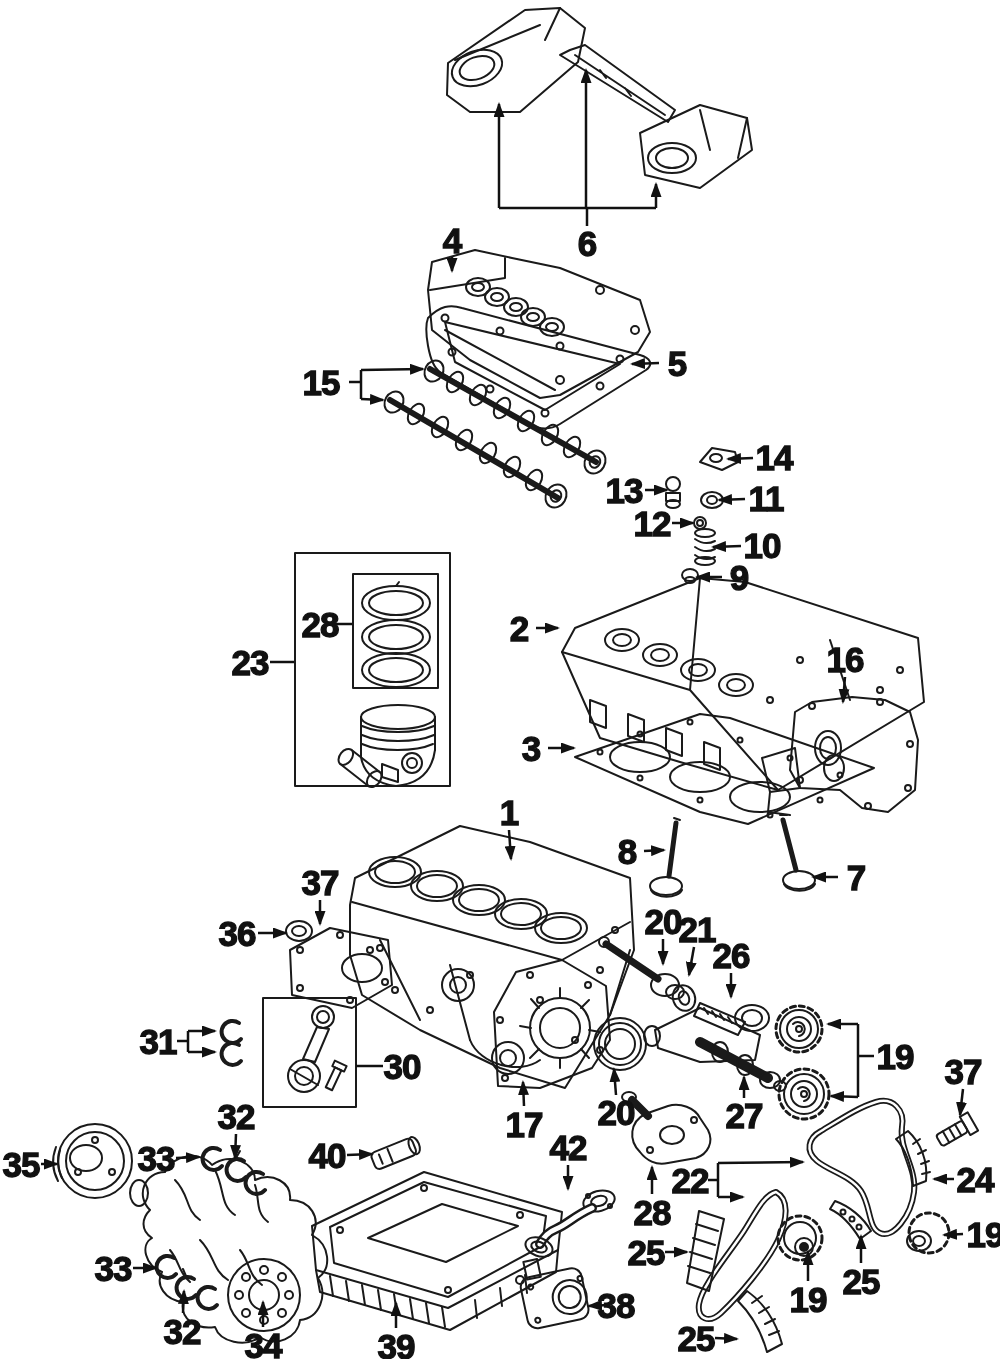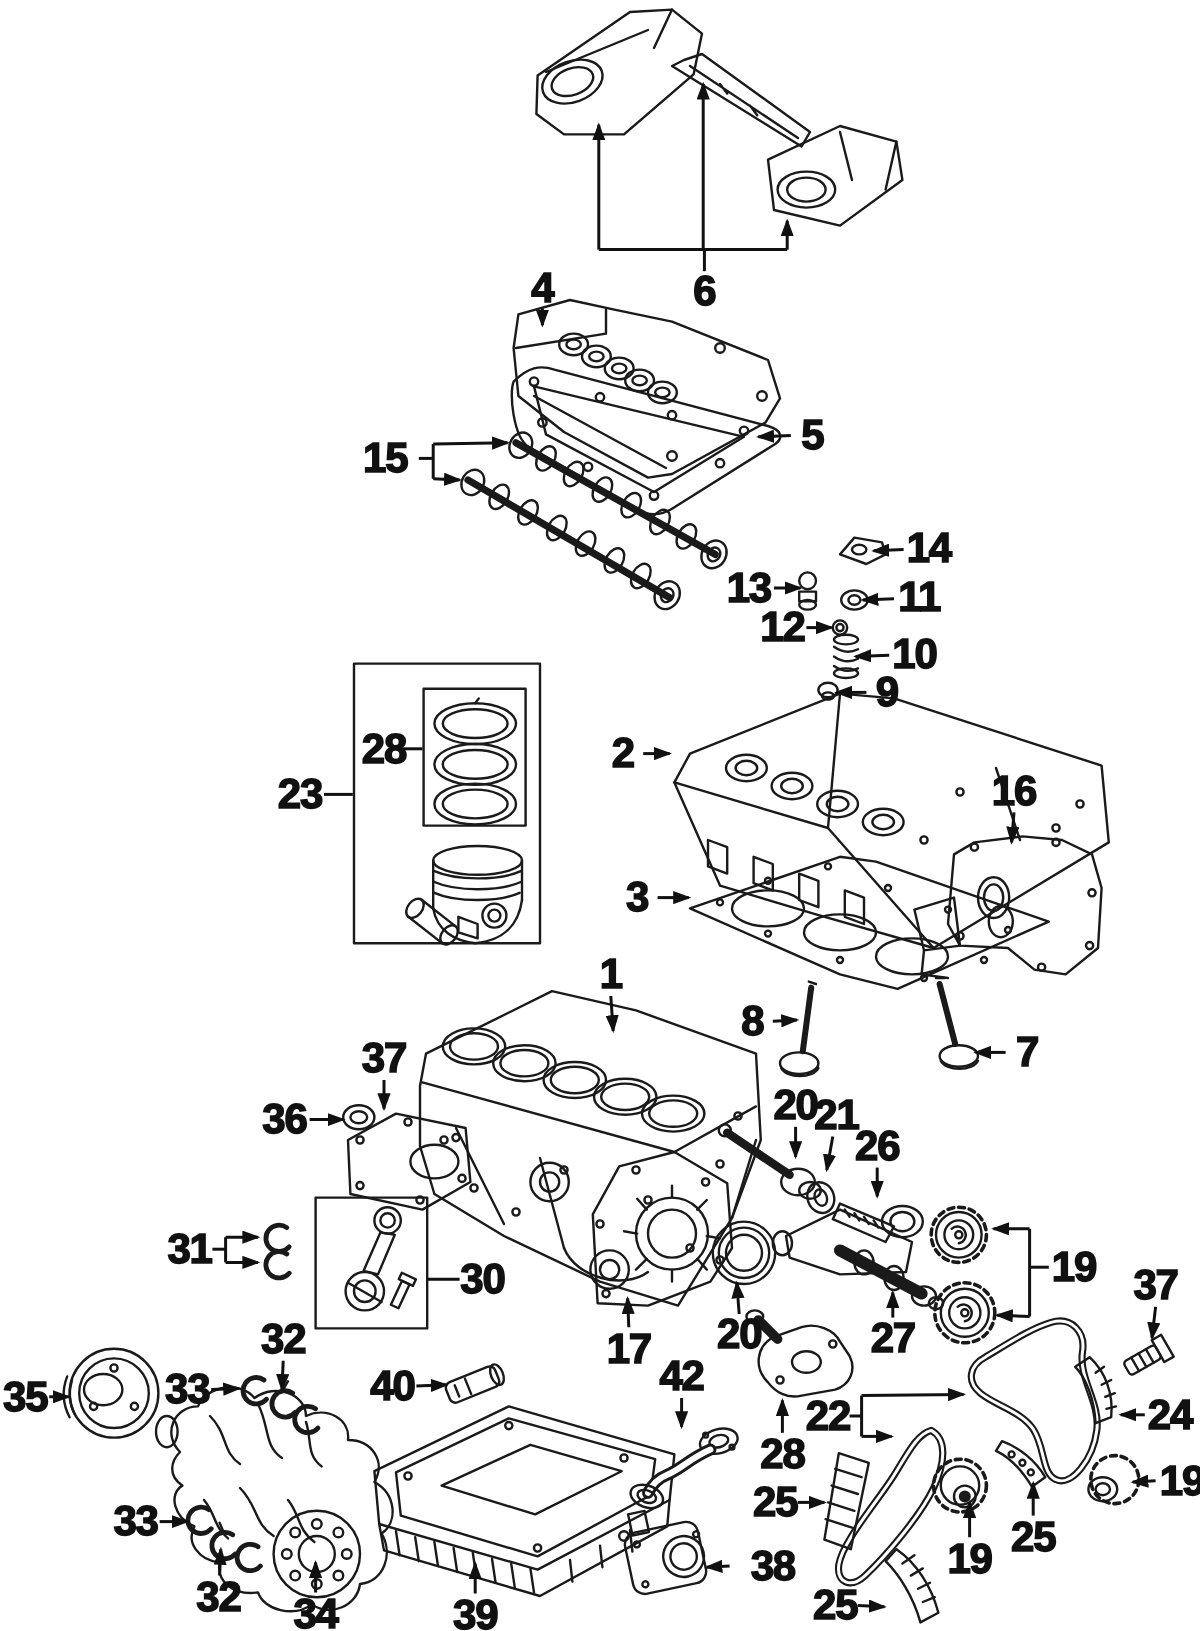--- a/index.html
+++ b/index.html
@@ -584,19 +584,19 @@
       <div class="callout" style="left: 402px; top: 1066px;">30</div>
       <div class="callout" style="left: 158px; top: 1041px;">31</div>
       <div class="callout" style="left: 236px; top: 1116px;">32</div>
       <div class="callout" style="left: 182px; top: 1331px;">32</div>
       <div class="callout" style="left: 156px; top: 1158px;">33</div>
       <div class="callout" style="left: 113px; top: 1268px;">33</div>
       <div class="callout" style="left: 263px; top: 1345px;">34</div>
       <div class="callout" style="left: 21px; top: 1164px;">35</div>
       <div class="callout" style="left: 237px; top: 933px;">36</div>
       <div class="callout" style="left: 320px; top: 882px;">37</div>
-      <div class="callout" style="left: 644px; top: 1305px;">38</div>
+      <div class="callout" style="left: 616px; top: 1305px;">38</div>
       <div class="callout" style="left: 396px; top: 1346px;">39</div>
       <div class="callout" style="left: 327px; top: 1155px;">40</div>
       <div class="callout" style="left: 652px; top: 1212px;">28</div>
       <div class="callout" style="left: 568px; top: 1147px;">42</div>
     </div>
 </div>
 
 </body></html>

